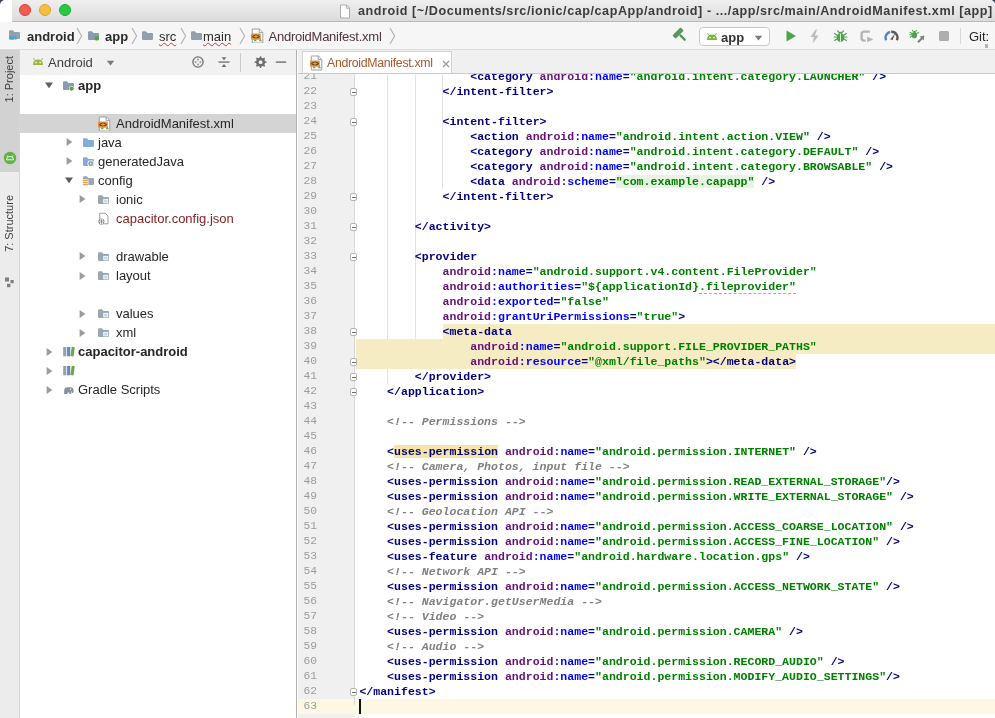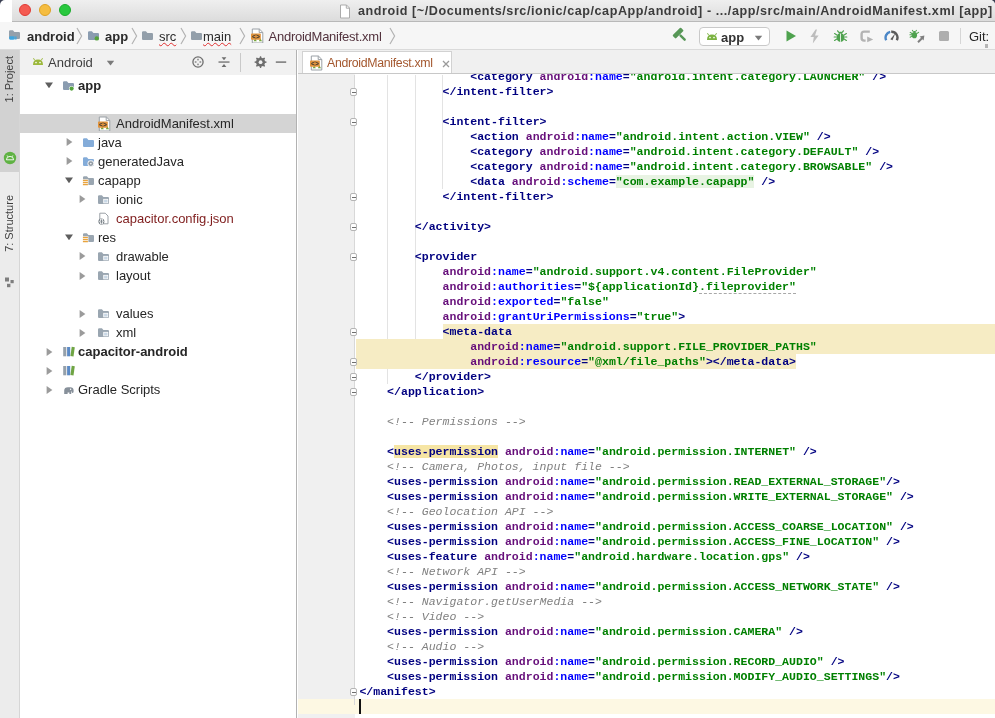--- a/index.html
+++ b/index.html
@@ -42,21 +42,21 @@
   font-family:"Liberation Mono", monospace; font-size:11.3px; line-height:15px; color:#9C9C9C; white-space:pre; }
 #code { position:absolute; left:61.9px; top:-4.6px; font-family:"Liberation Mono", monospace;
   font-size:11.55px; line-height:15px; font-weight:bold; color:#000; white-space:pre; }
 #code i { font-style:normal; }
 #code i.t { color:#000080; }
 #code i.p { color:#660E7A; }
 #code i.b { color:#0000FF; }
 #code i.v { color:#008000; }
 #code i.g { color:#008000; background:#E8F3E3; }
 #code i.u { color:#008000; border-bottom:1px dashed #A8A8A8; }
-#code i.c { color:#808080; font-style:italic; font-weight:normal; }
+#code i.c { color:#808080; font-style:italic; font-weight:bold; }
 #code i.h { color:#000080; background:#F6E5A4; }
 #caret { position:absolute; left:61.4px; top:625.4px; width:1.8px; height:15px; background:#111; }
 </style></head>
 <body>
 <div id="win">
   <div id="title" class="abs">
     <div class="tl" style="left:6.5px;background:#F45B52;border:0.5px solid #DF3B34;"></div>
     <div class="tl" style="left:26.5px;background:#F5BD41;border:0.5px solid #DEA124;"></div>
     <div class="tl" style="left:46.8px;background:#29C83E;border:0.5px solid #1BAB2C;"></div>
     <span class="abs" style="left:327px;top:3.5px;">
@@ -338,54 +338,39 @@
           </svg></span>
         <span class="ti" style="left:62px;top:3px"><svg width="13" height="13" viewBox="0 0 13 13">
             <path d="M1 3.4 Q1 2.2 2.2 2.2 H4.9 L6.4 3.9 H10.9 Q12 3.9 12 5 V9.9 Q12 11 10.9 11 H2.1 Q1 11 1 9.9 Z" fill="#9AA6B1"></path>
             <rect x="0.4" y="5.3" width="6" height="6.4" fill="#fff"></rect>
             <g fill="#E8A33D">
               <rect x="0.9" y="5.8" width="5" height="1.35"></rect>
               <rect x="0.9" y="7.85" width="5" height="1.35"></rect>
               <rect x="0.9" y="9.9" width="5" height="1.35"></rect>
             </g>
           </svg></span>
-        <span class="ti" style="left:78px;top:2px">capapp</span>
+        <span class="ti" style="left:78px;top:2px">config</span>
       </div>
 <div class="trow" style="top:139.8px">
         <span class="ti" style="left:57px;top:4.5px"><svg width="10" height="10" viewBox="0 0 10 10">
             <path d="M2.6 1 L8.4 5 L2.6 9 Z" fill="#9B9B9B"></path>
           </svg></span>
         <span class="ti" style="left:77px;top:3px"><svg width="13" height="13" viewBox="0 0 13 13">
             <path d="M1 3.4 Q1 2.2 2.2 2.2 H4.9 L6.4 3.9 H10.9 Q12 3.9 12 5 V9.9 Q12 11 10.9 11 H2.1 Q1 11 1 9.9 Z" fill="#9AA6B1"></path>
             <rect x="6.7" y="6.3" width="4.1" height="3.6" fill="#C9D8E6" stroke="#fff" stroke-width="0.8"></rect>
           </svg></span>
         <span class="ti" style="left:96px;top:2px">ionic</span>
       </div>
 <div class="trow" style="top:158.85px">
         <span class="ti" style="left:77px;top:3px"><svg width="13" height="13" viewBox="0 0 13 13">
             <path d="M2.8 1.2 H8.2 L11 4 V11.8 H2.8 Z" fill="#fff" stroke="#9AA0A6" stroke-width="1"></path>
             <circle cx="4.4" cy="9.4" r="3" fill="#7F878D"></circle>
             <text x="4.5" y="11.3" font-size="5.6" font-weight="bold" fill="#fff" text-anchor="middle" font-family="Liberation Sans, sans-serif">{}</text>
           </svg></span>
         <span class="ti" style="left:96px;top:2px"><span style="color:#7f1d1d">capacitor.config.json</span></span>
-      </div>
-<div class="trow" style="top:177.9px">
-        <span class="ti" style="left:44px;top:4.5px"><svg width="10" height="10" viewBox="0 0 10 10">
-            <path d="M1 2.6 H9 L5 8.2 Z" fill="#5E5E5E"></path>
-          </svg></span>
-        <span class="ti" style="left:62px;top:3px"><svg width="13" height="13" viewBox="0 0 13 13">
-            <path d="M1 3.4 Q1 2.2 2.2 2.2 H4.9 L6.4 3.9 H10.9 Q12 3.9 12 5 V9.9 Q12 11 10.9 11 H2.1 Q1 11 1 9.9 Z" fill="#9AA6B1"></path>
-            <rect x="0.4" y="5.3" width="6" height="6.4" fill="#fff"></rect>
-            <g fill="#E8A33D">
-              <rect x="0.9" y="5.8" width="5" height="1.35"></rect>
-              <rect x="0.9" y="7.85" width="5" height="1.35"></rect>
-              <rect x="0.9" y="9.9" width="5" height="1.35"></rect>
-            </g>
-          </svg></span>
-        <span class="ti" style="left:78px;top:2px">res</span>
       </div>
 <div class="trow" style="top:196.95px">
         <span class="ti" style="left:57px;top:4.5px"><svg width="10" height="10" viewBox="0 0 10 10">
             <path d="M2.6 1 L8.4 5 L2.6 9 Z" fill="#9B9B9B"></path>
           </svg></span>
         <span class="ti" style="left:77px;top:3px"><svg width="13" height="13" viewBox="0 0 13 13">
             <path d="M1 3.4 Q1 2.2 2.2 2.2 H4.9 L6.4 3.9 H10.9 Q12 3.9 12 5 V9.9 Q12 11 10.9 11 H2.1 Q1 11 1 9.9 Z" fill="#9AA6B1"></path>
             <rect x="6.7" y="6.3" width="4.1" height="3.6" fill="#C9D8E6" stroke="#fff" stroke-width="0.8"></rect>
           </svg></span>
         <span class="ti" style="left:96px;top:2px">drawable</span>
@@ -507,20 +492,63 @@
       </div>
 <div class="fold" style="top:299px">
         <div class="fm"></div>
       </div>
 <div class="fold" style="top:314px">
         <div class="fm"></div>
       </div>
 <div class="fold" style="top:614px">
         <div class="fm"></div>
       </div>
+    <div id="nums">21
+22
+23
+24
+25
+26
+27
+28
+29
+30
+31
+32
+33
+34
+35
+36
+37
+38
+39
+40
+41
+42
+43
+44
+45
+46
+47
+48
+49
+50
+51
+52
+53
+54
+55
+56
+57
+58
+59
+60
+61
+62
+63</div>
     <div id="code">                <i class="t">&lt;category</i> <i class="p">android</i><i class="b">:name</i><i class="t">=</i><i class="v">"android.intent.category.LAUNCHER"</i> <i class="t">/&gt;</i>
             <i class="t">&lt;/intent-filter&gt;</i>
 
             <i class="t">&lt;intent-filter&gt;</i>
                 <i class="t">&lt;action</i> <i class="p">android</i><i class="b">:name</i><i class="t">=</i><i class="v">"android.intent.action.VIEW"</i> <i class="t">/&gt;</i>
                 <i class="t">&lt;category</i> <i class="p">android</i><i class="b">:name</i><i class="t">=</i><i class="v">"android.intent.category.DEFAULT"</i> <i class="t">/&gt;</i>
                 <i class="t">&lt;category</i> <i class="p">android</i><i class="b">:name</i><i class="t">=</i><i class="v">"android.intent.category.BROWSABLE"</i> <i class="t">/&gt;</i>
                 <i class="t">&lt;data</i> <i class="p">android</i><i class="b">:scheme</i><i class="t">=</i><i class="g">"com.example.capapp"</i> <i class="t">/&gt;</i>
             <i class="t">&lt;/intent-filter&gt;</i>
 

